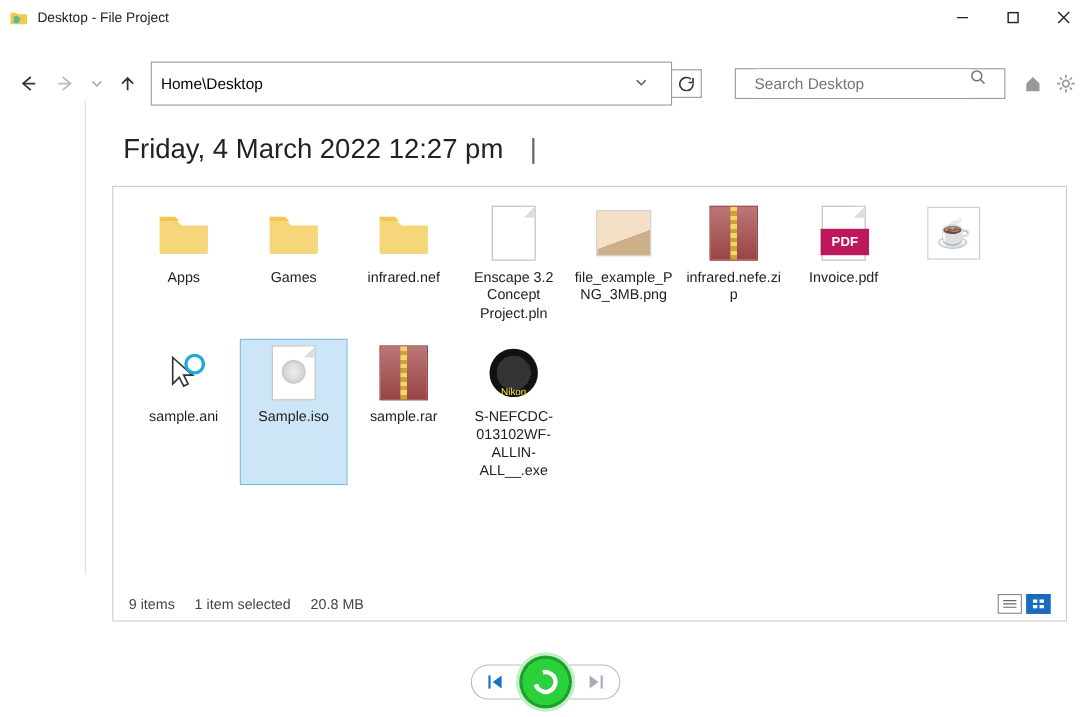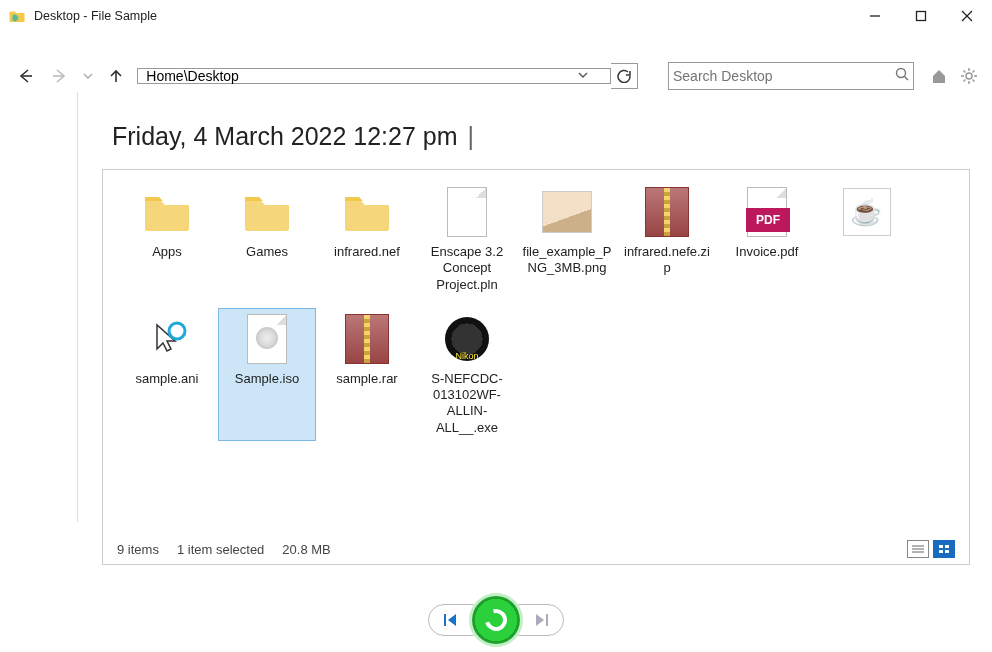--- a/index.html
+++ b/index.html
@@ -6,35 +6,35 @@
   body { width: 992px; height: 652px; background: #fff; overflow: hidden; position: relative; }
   .titlebar { display: flex; align-items: center; height: 32px; padding: 0 2px 0 8px; }
   .titlebar .icon { width: 18px; height: 18px; margin-right: 8px; }
   .titlebar .title { font-size: 12.5px; color: #222; flex: 1; }
   .winbtns { display: flex; height: 100%; }
   .winbtn { width: 46px; height: 32px; display: flex; align-items: center; justify-content: center; color: #222; }
 
   .toolbar { display: flex; align-items: center; height: 44px; padding: 8px 12px; gap: 8px; margin-top: 22px;}
   .navbtn { width: 28px; height: 28px; display: flex; align-items: center; justify-content: center; color: #666; }
   .navbtn.enabled { color: #222; }
-  .addressbox { flex: 0 0 474px; height: 16px; border: 1px solid #999; display: flex; align-items: center; padding: 0 21px 0 8px; font-size: 14px; }
+  .addressbox { flex: 0 0 474px; height: 40px; border: 1px solid #999; display: flex; align-items: center; padding: 0 21px 0 8px; font-size: 14px; }
   .addressbox .path { flex: 1; }
   .addressbox .chev { color: #555; }
   .refreshbtn { width: 28px; height: 26px; border: 1px solid #999; border-left: none; display: flex; align-items: center; justify-content: center; color: #333; margin-left:-8px;}
-  .searchbox { flex: 0 0 246px; height: 28px; border: 1px solid #999; display: flex; align-items: center; padding: 0 4px; margin-left: 22px;}
+  .searchbox { flex: 0 0 246px; height: 28px; border: 1px solid #999; display: flex; padding: 0 17px; margin-left: 22px;}
   .searchbox input { border: none; outline: none; flex: 1; font-size: 14px; color: #555; }
   .searchbox .sicon { color: #666; }
   .righticons { display: flex; gap: 8px; margin-left: 6px;}
   .righticon { width: 22px; height: 22px; display:flex; align-items:center; justify-content:center; color:#888; }
 
   .body-area { display: flex; padding: 0 8px; }
   .left-gutter { width: 70px; border-right: 1px solid #ddd; height: 430px; margin-top:-6px;margin-right:24px;}
   .main { flex: 1; padding: 0 14px 0 0; }
 
-  .headerline { font-size: 25px; font-weight: 400; color: #222; margin: 24px 0 18px 10px; display:flex; align-items:center; gap:10px;}
+  .headerline { font-size: 25px; font-weight: 400; color: #222; margin: 24px 0 18px 10px; display:flex; align-items:center; gap:24px;}
   .headerline .sep { font-weight: 300; color: #666; }
 
   .filesframe { border: 1px solid #ccc; padding: 12px 14px 4px 14px; min-height: 396px; position: relative; }
   .grid { display: flex; flex-wrap: wrap; gap: 0 0; }
   .item { width: 96px; margin: 0 2px 12px 2px; text-align: center; padding-top: 4px; }
   .item.selected { background: #cde6f7; outline: 1px solid #7cb8e6; }
   .item .iconwrap { height: 52px; display:flex; align-items:center; justify-content:center; }
   .item .label { font-size: 13px; line-height: 1.25; color: #222; margin-top: 6px; word-break: break-word; padding:0 3px 4px;}
 
   .folder-svg { width: 48px; height: 42px; }
@@ -69,21 +69,21 @@
 </head>
 <body>
 
 <div class="titlebar">
   <span class="icon">
     <svg viewBox="0 0 24 24" width="18" height="18">
         <path fill="#f2c94c" d="M2 6h7l2 2h11v12H2z"></path>
         <path fill="#5b9" d="M6 12a4 4 0 1 1 0 5" stroke="#5b9" stroke-width="1"></path>
       </svg>
   </span>
-  <span class="title">Desktop - File Sample</span>
+  <span class="title">Desktop - File Project</span>
   <div class="winbtns">
     <div class="winbtn">
       <svg width="12" height="12">
           <line x1="1" y1="6" x2="11" y2="6" stroke="#222" stroke-width="1.3"></line>
         </svg>
     </div>
     <div class="winbtn">
       <svg width="12" height="12">
           <rect x="1.5" y="1.5" width="9" height="9" fill="none" stroke="#222" stroke-width="1.3"></rect>
         </svg>

